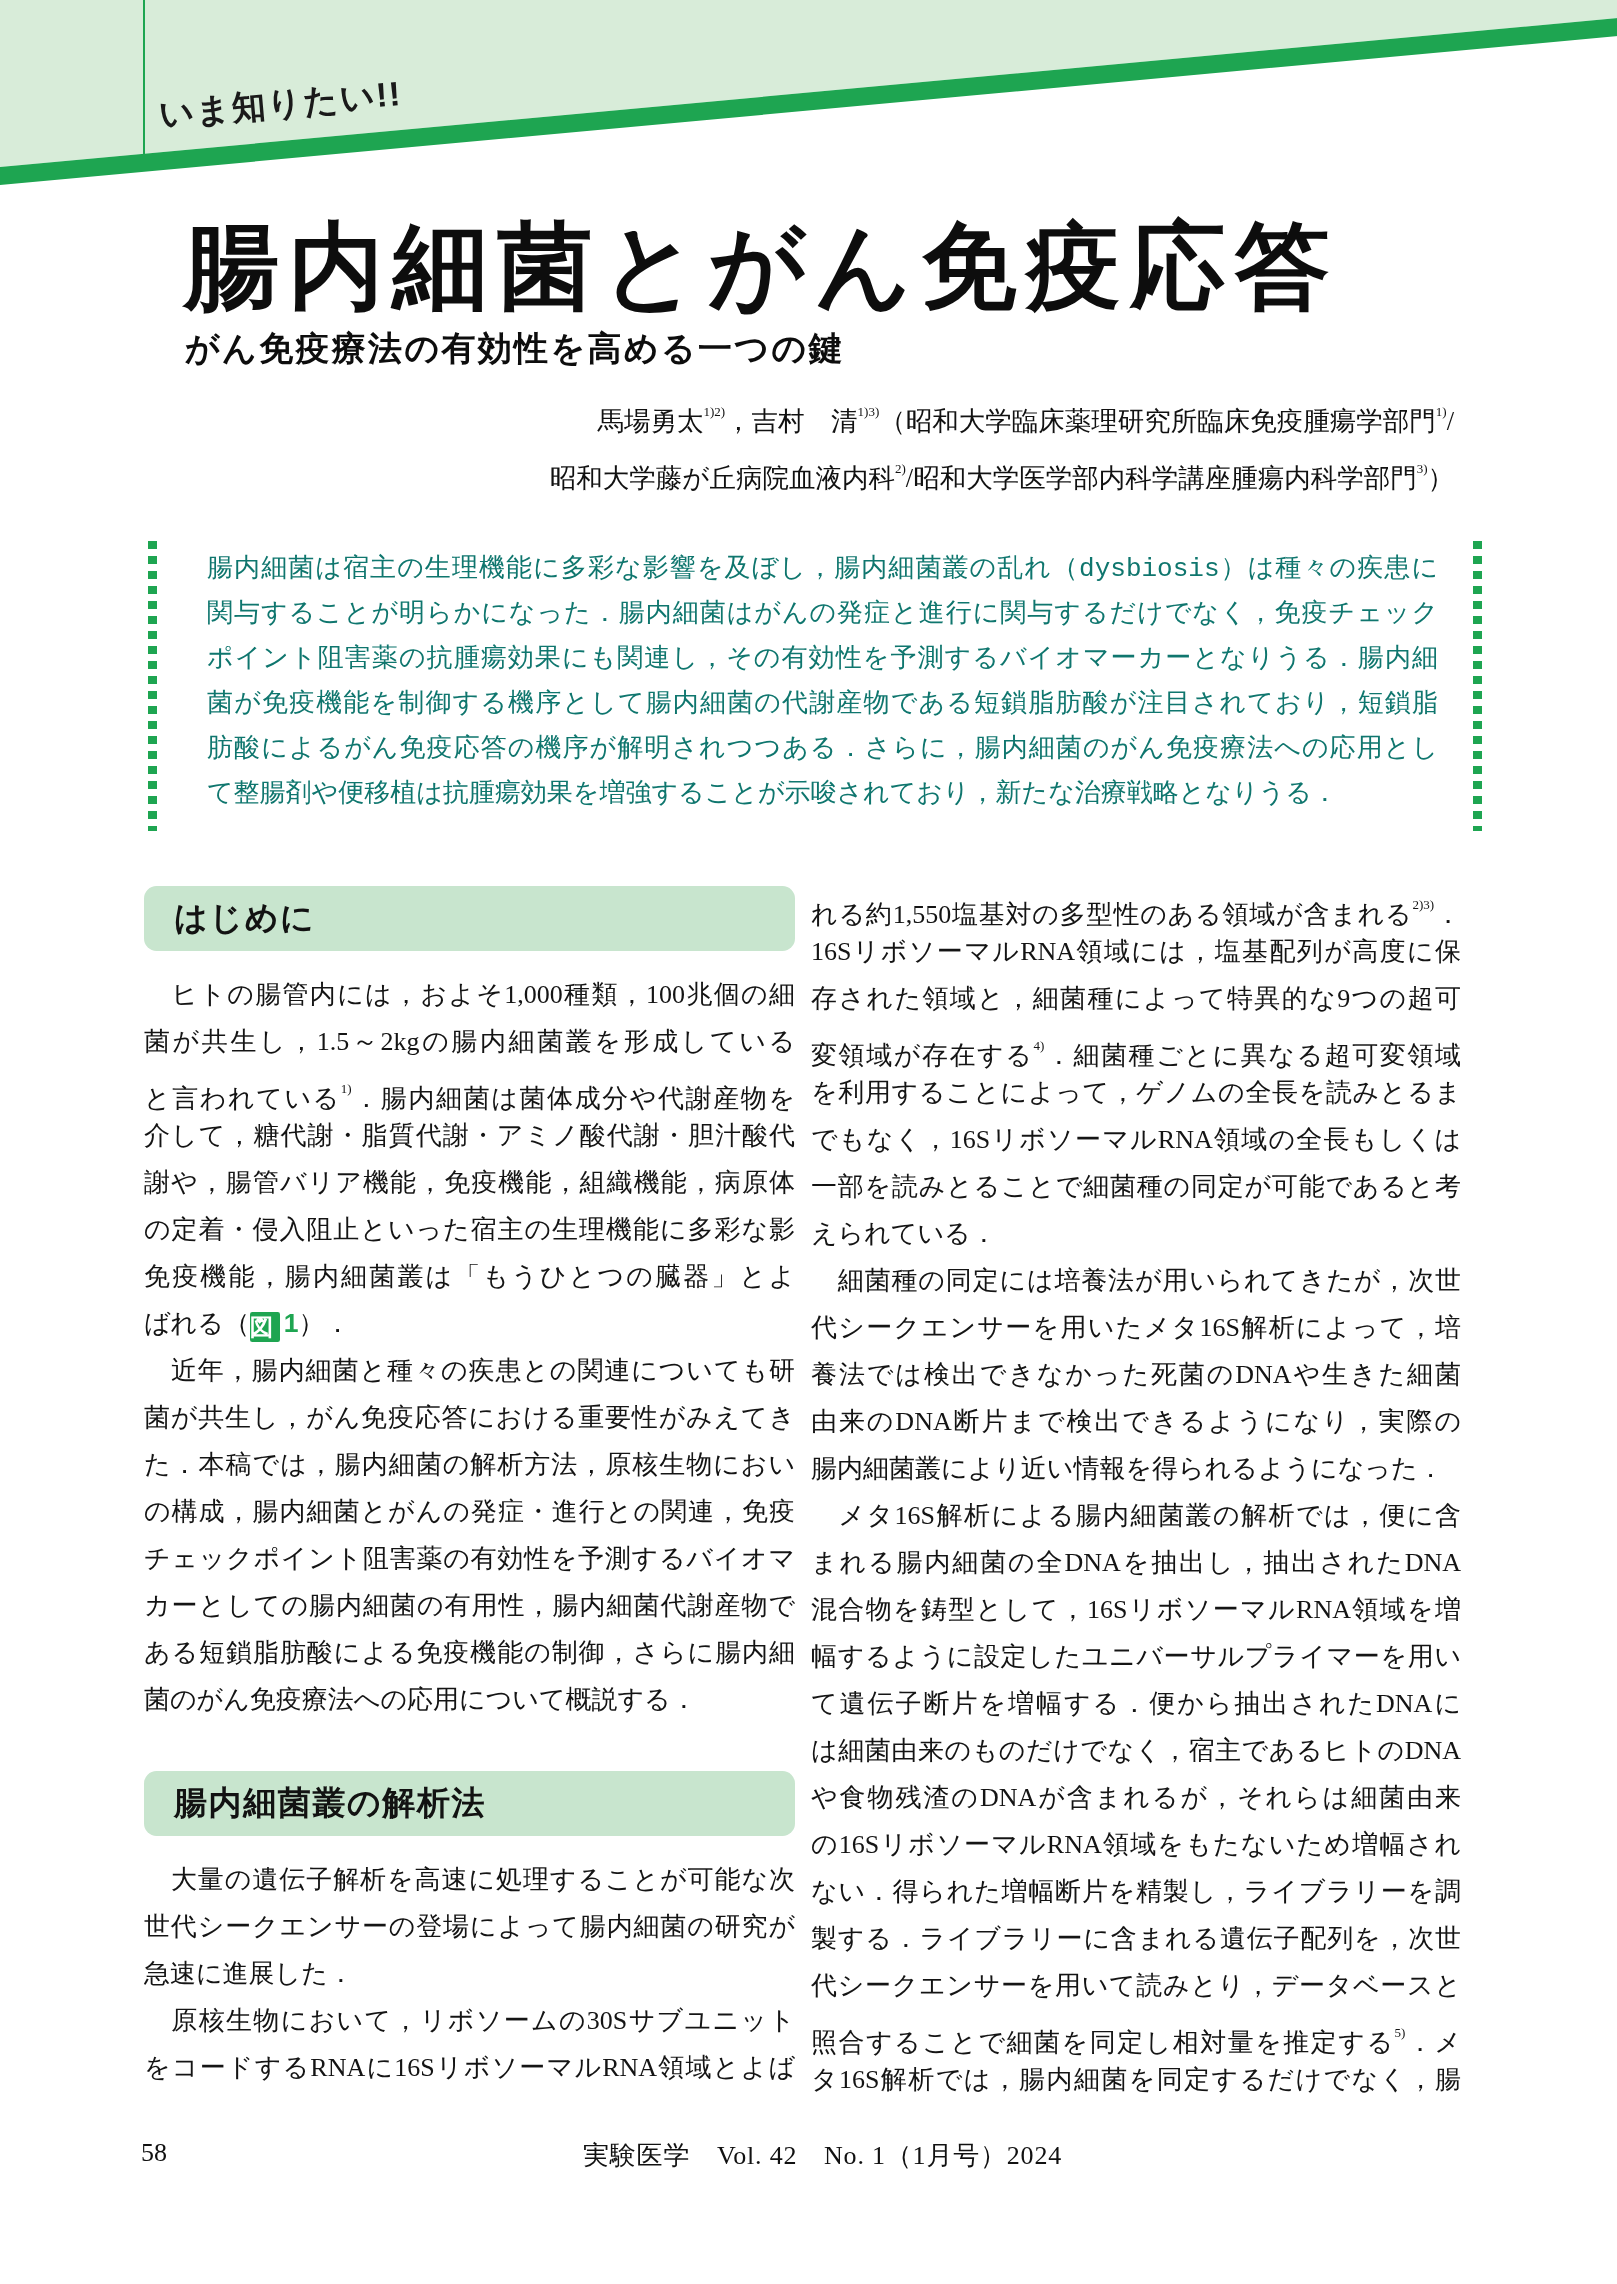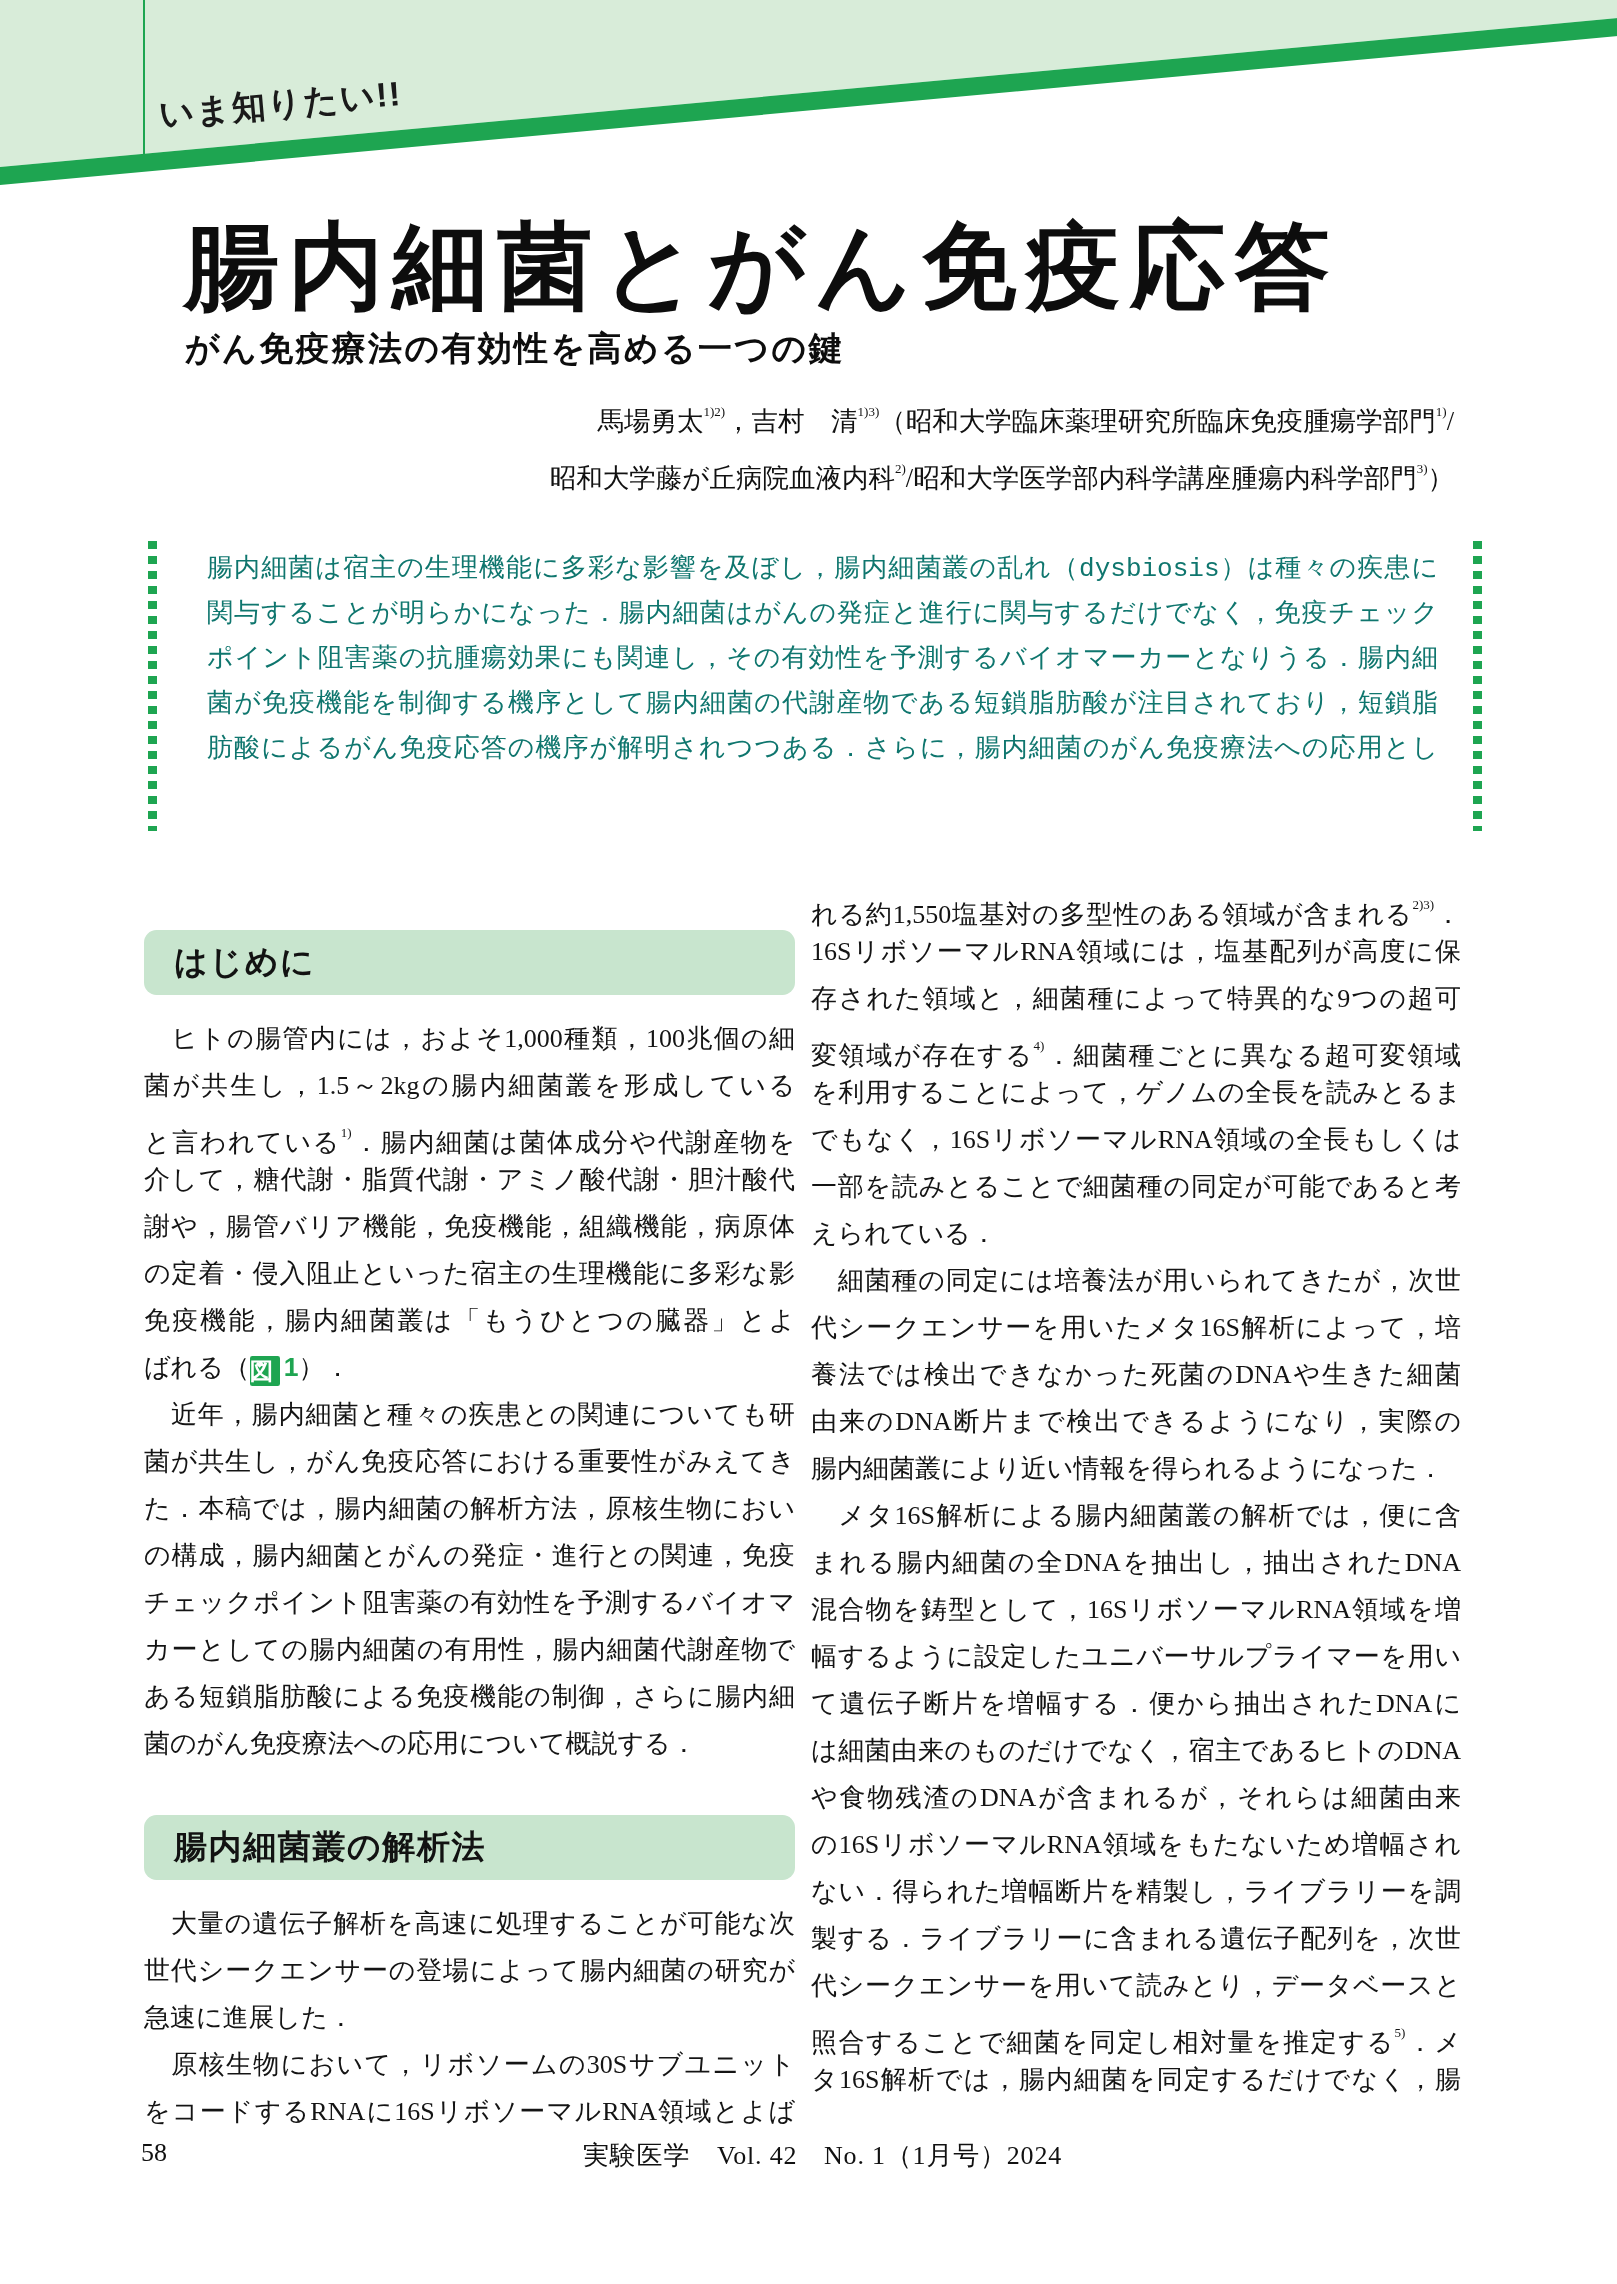--- a/index.html
+++ b/index.html
@@ -50,21 +50,21 @@
     text-align:justify;text-align-last:justify;overflow:hidden;}
   .aline.nofill{text-align-last:left;}
   
   .col{position:absolute;font-size:26px;color:#141414;}
   .col-left{left:144px;top:886px;width:651px;}
   .col-right{left:811px;top:881px;width:650px;}
   .sec-heading{
     height:65px;border-radius:12.5px;background:#c8e5ce;
     display:flex;align-items:center;padding-left:30px;box-sizing:border-box;
     font-family:"Liberation Sans","DejaVu Sans",sans-serif;
-    font-size:33px;font-weight:bold;letter-spacing:1.6px;color:#121212;margin-top:44px;
+    font-size:33px;font-weight:bold;letter-spacing:1.6px;color:#121212;
   }
   .sec-heading.first{margin-bottom:19.5px;}
   .sec-heading.second{margin-top:48px;margin-bottom:20px;}
   .jline{height:47px;line-height:47px;font-size:26px;
     text-align:justify;text-align-last:justify;overflow:hidden;}
   .jline.nofill{text-align-last:left;}
   
   .figref{display:inline-block;white-space:nowrap;}
   .figbox{display:inline-block;width:30px;height:30px;line-height:30px;vertical-align:-3.1px;
     background:#1ea551;color:#ffffff;text-align:center;font-weight:bold;font-size:23.4px;
@@ -95,20 +95,21 @@
 
 <div class="abstract">
   <div class="dashbar left"></div>
   <div class="dashbar right"></div>
   <div class="abstract-text">
       <div class="aline">腸内細菌は宿主の生理機能に多彩な影響を及ぼし，腸内細菌叢の乱れ（dysbiosis）は種々の疾患に</div>
       <div class="aline">関与することが明らかになった．腸内細菌はがんの発症と進行に関与するだけでなく，免疫チェック</div>
       <div class="aline">ポイント阻害薬の抗腫瘍効果にも関連し，その有効性を予測するバイオマーカーとなりうる．腸内細</div>
       <div class="aline">菌が免疫機能を制御する機序として腸内細菌の代謝産物である短鎖脂肪酸が注目されており，短鎖脂</div>
       <div class="aline">肪酸によるがん免疫応答の機序が解明されつつある．さらに，腸内細菌のがん免疫療法への応用とし</div>
+      <div class="aline nofill">て整腸剤や便移植は抗腫瘍効果を増強することが示唆されており，新たな治療戦略となりうる．</div>
     </div>
 </div>
 
 <div class="col col-left">
   <div class="sec-heading first">はじめに</div>
   <div>
       <div class="jline">　ヒトの腸管内には，およそ1,000種類，100兆個の細</div>
       <div class="jline">菌が共生し，1.5～2kgの腸内細菌叢を形成している</div>
       <div class="jline">と言われている<sup>1)</sup>．腸内細菌は菌体成分や代謝産物を</div>
       <div class="jline">介して，糖代謝・脂質代謝・アミノ酸代謝・胆汁酸代</div>

